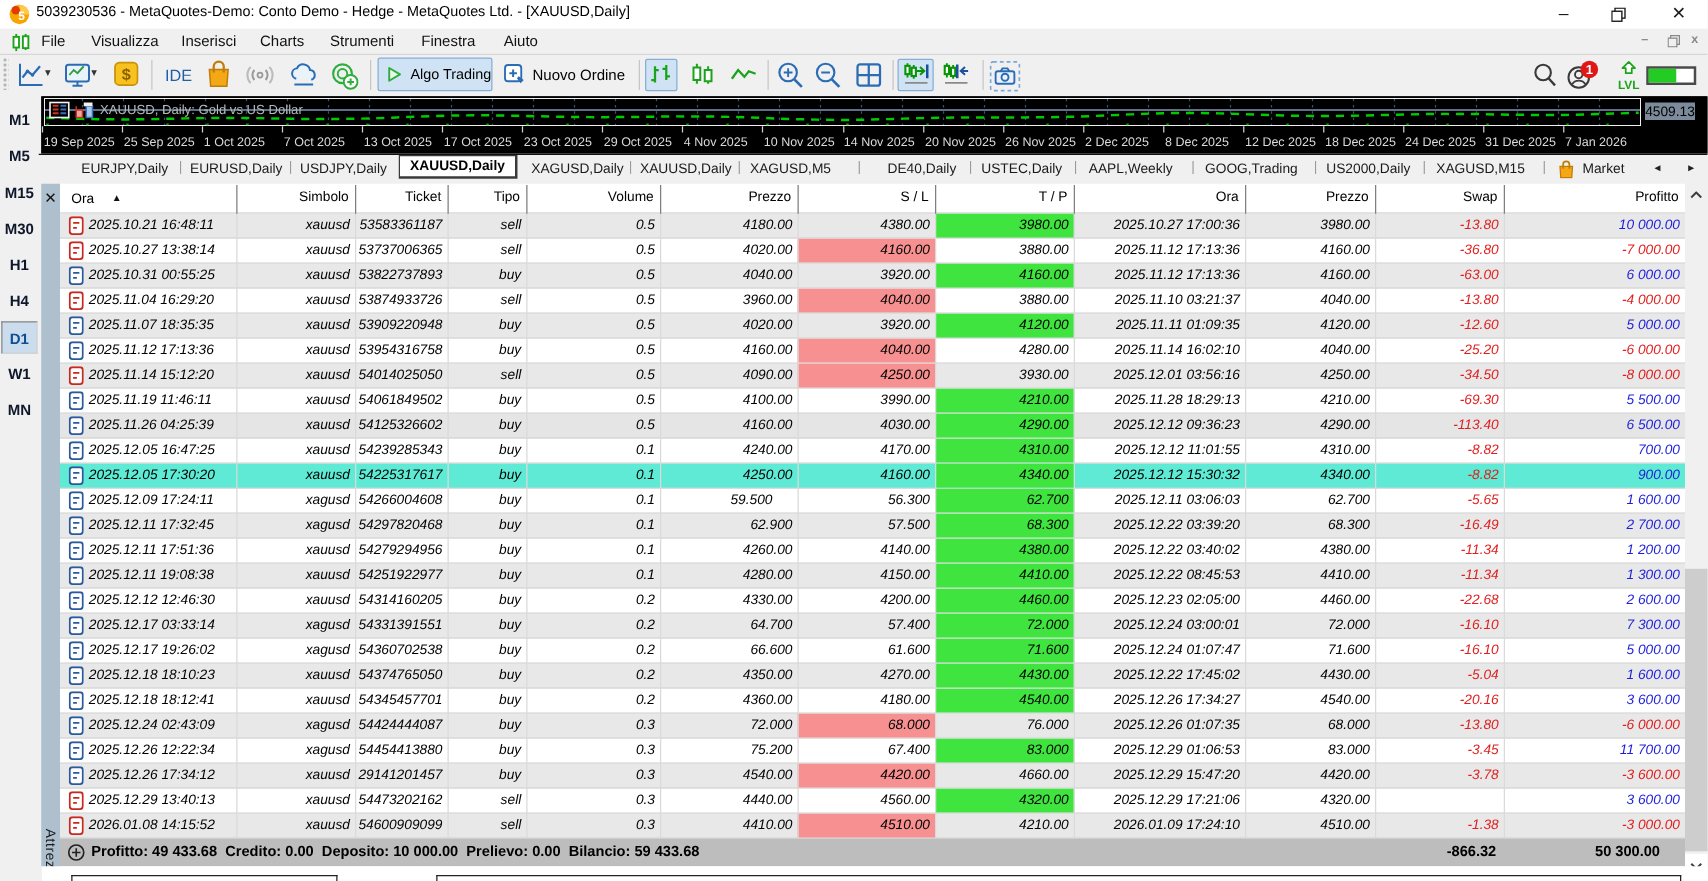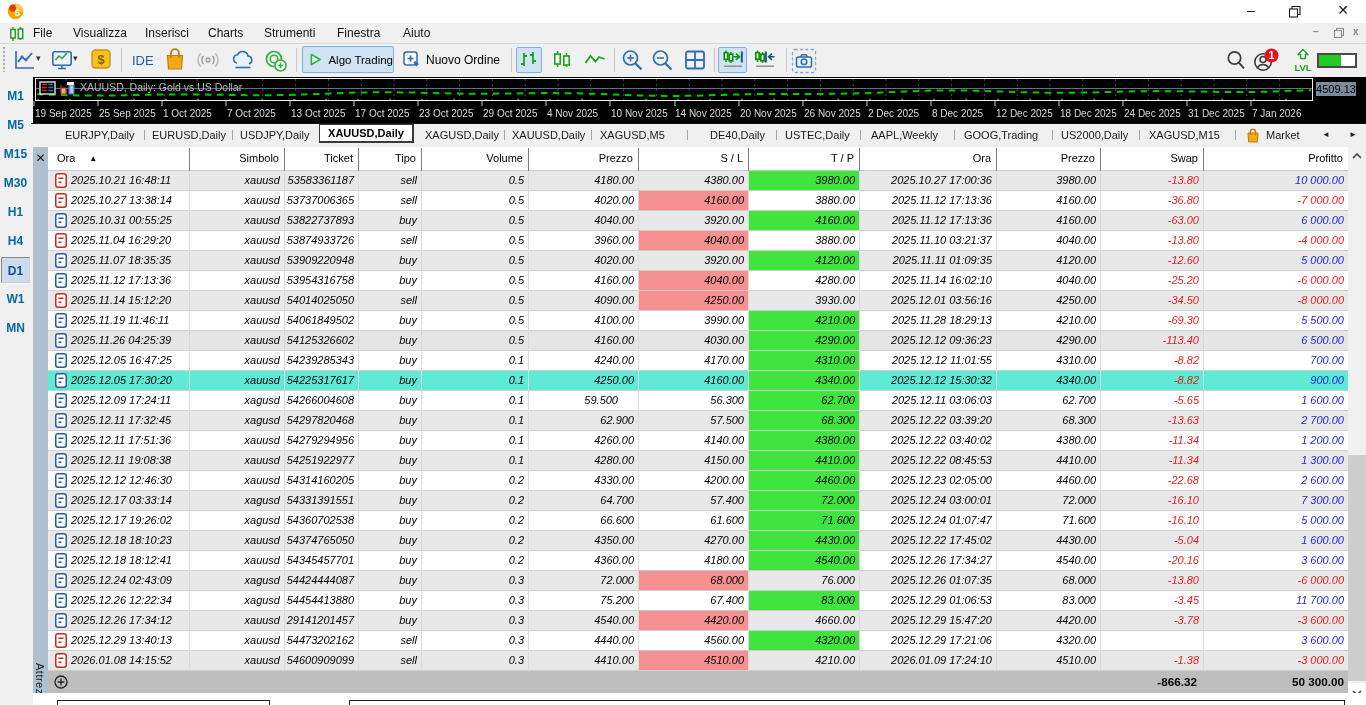--- a/index.html
+++ b/index.html
@@ -28,21 +28,21 @@
 .pl { font-size:11px; fill:#000; font-family:"Liberation Sans"; }
 .dt { font-size:10px; fill:#dadada; font-family:"Liberation Sans"; }
 
 #tabs { left:0; top:123px; width:1366px; height:24px; background:#f0f0f0; border-top:1px solid #111; }
 .tab { position:absolute; top:5px; font-size:11px; color:#1a1a1a; }
 .tsep { position:absolute; top:4px; font-size:11px; color:#9a9a9a; }
 .atab { position:absolute; left:319px; top:0px; width:95px; height:19px; background:#fff; border:1px solid #3a3a3a; border-right-width:2px; border-bottom-width:2px; text-align:center; line-height:17px; font-size:11px; font-weight:bold; color:#000; }
 .tarr { position:absolute; top:6px; font-size:8px; color:#222; }
 
 #side { left:0; top:77px; width:31px; height:628px; background:#f0f0f0; }
-.tfb { position:absolute; left:1px; width:29px; height:26px; text-align:center; line-height:26px; font-size:12px; font-weight:bold; color:#0369a1; }
+.tfb { position:absolute; left:1px; width:29px; height:26px; text-align:center; line-height:26px; font-size:12px; font-weight:bold; color:#0f172a; }
 .tfb.sel { background:#cbdded; border:1px solid #888; border-right-color:#d0d0d0; border-bottom-color:#d0d0d0; color:#0d4f92; }
 
 #grip { left:33px; top:147px; width:15px; height:558px; background:#aebfce; }
 #grip .x { position:absolute; left:0px; top:2px; width:15px; height:18px; color:#111; font-size:12px; text-align:center; line-height:18px; }
 #grip .att { position:absolute; left:1px; top:516px; font-size:11px; color:#1a1a1a; writing-mode:vertical-rl; white-space:nowrap; letter-spacing:0.5px; }
 
 #thead { left:48px; top:147px; width:1300px; height:24px; background:#fff; border-bottom:1px solid #c8c8c8; }
 .hc { position:absolute; top:0; height:23px; line-height:23px; font-size:11px; color:#000; }
 .hc.r { text-align:right; padding-right:5px; }
 .sort { font-size:8px; margin-left:14px; color:#111; vertical-align:1px; }
@@ -54,41 +54,42 @@
 .ri { position:absolute; left:7px; top:2px; }
 .c0 .t { position:absolute; left:23px; }
 .red { color:#e01f1f; }
 .blue { color:#1f1fd9; }
 .vl { position:absolute; top:171px; height:500px; width:1px; background:#dadada; }
 .hvl { position:absolute; top:148px; height:23px; width:1px; background:#7f7f7f; }
 
 #tfoot { left:48px; top:671px; width:1300px; height:22px; background:#bdbdbd; font-size:11.7px; font-weight:bold; color:#000; }
 #tfoot .lbl { position:absolute; left:25px; top:4px; }
 #tfoot .sw { position:absolute; left:1052px; width:103px; top:4px; text-align:right; padding-right:6px; }
-#tfoot .pf { position:absolute; left:1155px; width:145px; top:4px; text-align:right; padding-right:4px; }
+#tfoot .pf { position:absolute; left:1155px; width:145px; top:4px; text-align:right; padding-right:20px; }
 
 #vsb { left:1348px; top:147px; width:18px; height:558px; background:#f0f0f0; }
 #vsb .thumb { position:absolute; left:0; top:308px; width:18px; height:226px; background:#cdcdcd; }
 
 #bottom { left:33px; top:693px; width:1333px; height:12px; background:#fff; }
 .bx { position:absolute; top:7px; height:10px; border:1px solid #222; border-bottom:none; background:#fff; }
 #dotgrip { left:2px; top:46px; width:5px; height:26px;
   background-image:radial-gradient(circle, #a8a8a8 1px, transparent 1.2px); background-size:4px 4px; }
 #dotgrip2 { left:3px; top:78px; width:26px; height:5px;
   background-image:radial-gradient(circle, #a8a8a8 1px, transparent 1.2px); background-size:4px 4px; }
 </style></head>
 <body>
 <div id="root">
   <div id="title" class="abs">
     <svg style="position:absolute;left:7px;top:3px" width="17" height="17" viewBox="0 0 17 17">
       <circle cx="8.5" cy="8.5" r="7.8" fill="#f7a600"></circle>
       <path d="M8.5.7a7.8 7.8 0 0 1 7.8 7.8h-7.8z" fill="#ffc84d"></path>
       <circle cx="5.6" cy="5.2" r="3.4" fill="#e03c00"></circle>
       <text x="10.3" y="13.4" text-anchor="middle" font-size="9.5" font-weight="bold" fill="#fff" font-family="Liberation Sans">5</text>
     </svg>
+    <span class="txt">5039230536 - MetaQuotes-Demo: Conto Demo - Hedge - MetaQuotes Ltd. - [XAUUSD,Daily]</span>
     <div class="wb" style="left:1228px;font-size:14px">–</div>
     <svg style="position:absolute;left:1289px;top:6px" width="12" height="12" viewBox="0 0 12 12">
         <rect x="3" y="0.5" width="8" height="8" fill="#fff" stroke="#1a1a1a" stroke-width="1.1"></rect>
         <rect x="0.5" y="3" width="8" height="8" fill="#fff" stroke="#1a1a1a" stroke-width="1.1"></rect>
       </svg>
     <div class="wb" style="left:1320px;font-size:14px">✕</div>
   </div>
   <div id="menu" class="abs">
     <svg style="position:absolute;left:9px;top:4px" width="22" height="14" viewBox="0 0 22 14">
       <path d="M4 0v2M4 11v3M11.5 0v2M11.5 11v2" stroke="#1ca31c" stroke-width="1.5"></path>
@@ -653,21 +654,21 @@
         </div>
         <div class="c r" style="left:141px;width:95px">xagusd</div>
         <div class="c r" style="left:236px;width:74px">54297820468</div>
         <div class="c r" style="left:310px;width:63px">buy</div>
         <div class="c r" style="left:373px;width:107px">0.1</div>
         <div class="c r" style="left:480px;width:110px">62.900</div>
         <div class="c r" style="left:590px;width:110px;">57.500</div>
         <div class="c r" style="left:700px;width:111px;background:#3fe43f;">68.300</div>
         <div class="c r" style="left:811px;width:137px">2025.12.22 03:39:20</div>
         <div class="c r" style="left:948px;width:104px">68.300</div>
-        <div class="c r red" style="left:1052px;width:103px">-13.63</div>
+        <div class="c r red" style="left:1052px;width:103px">-16.49</div>
         <div class="c r blue" style="left:1155px;width:145px">2 700.00</div>
       </div>
 <div class="row" style="top:260px;background:#ffffff">
         <div class="c c0">
           <svg class="ri" width="12" height="15" viewBox="0 0 12 15">
             <rect x="0.75" y="0.75" width="10.5" height="13.5" rx="2.2" fill="#fff" stroke="#2a5a9c" stroke-width="1.5"></rect>
             <path d="M3.5 5.2h5M3.5 9.2h3" stroke="#2a5a9c" stroke-width="1.4" fill="none"></path>
           </svg>
           <span class="t">2025.12.11 17:51:36</span>
         </div>
@@ -924,20 +925,21 @@
     <div class="hvl" style="left:748px"></div>
     <div class="hvl" style="left:859px"></div>
     <div class="hvl" style="left:996px"></div>
     <div class="hvl" style="left:1100px"></div>
     <div class="hvl" style="left:1203px"></div>
   <div id="tfoot" class="abs">
     <svg style="position:absolute;left:6px;top:4px" width="14" height="14" viewBox="0 0 14 14">
       <circle cx="7" cy="7" r="6" fill="none" stroke="#222" stroke-width="1.3"></circle>
       <path d="M7 3.6v6.8M3.6 7h6.8" stroke="#222" stroke-width="1.3"></path>
     </svg>
+    <span class="lbl">Profitto: 49 433.68&nbsp;&nbsp;Credito: 0.00&nbsp;&nbsp;Deposito: 10 000.00&nbsp;&nbsp;Prelievo: 0.00&nbsp;&nbsp;Bilancio: 59 433.68</span>
     <span class="sw">-866.32</span>
     <span class="pf">50 300.00</span>
   </div>
   <div id="vsb" class="abs">
     <svg style="position:absolute;left:4px;top:6px" width="10" height="6" viewBox="0 0 10 6">
         <path d="M1 5l4-4 4 4" fill="none" stroke="#404040" stroke-width="1.6"></path>
       </svg>
     <div class="thumb"></div>
     <div style="position:absolute;left:0;top:536px;width:18px;height:22px;background:#fff"></div>
       <svg style="position:absolute;left:4px;top:543px" width="10" height="6" viewBox="0 0 10 6">

